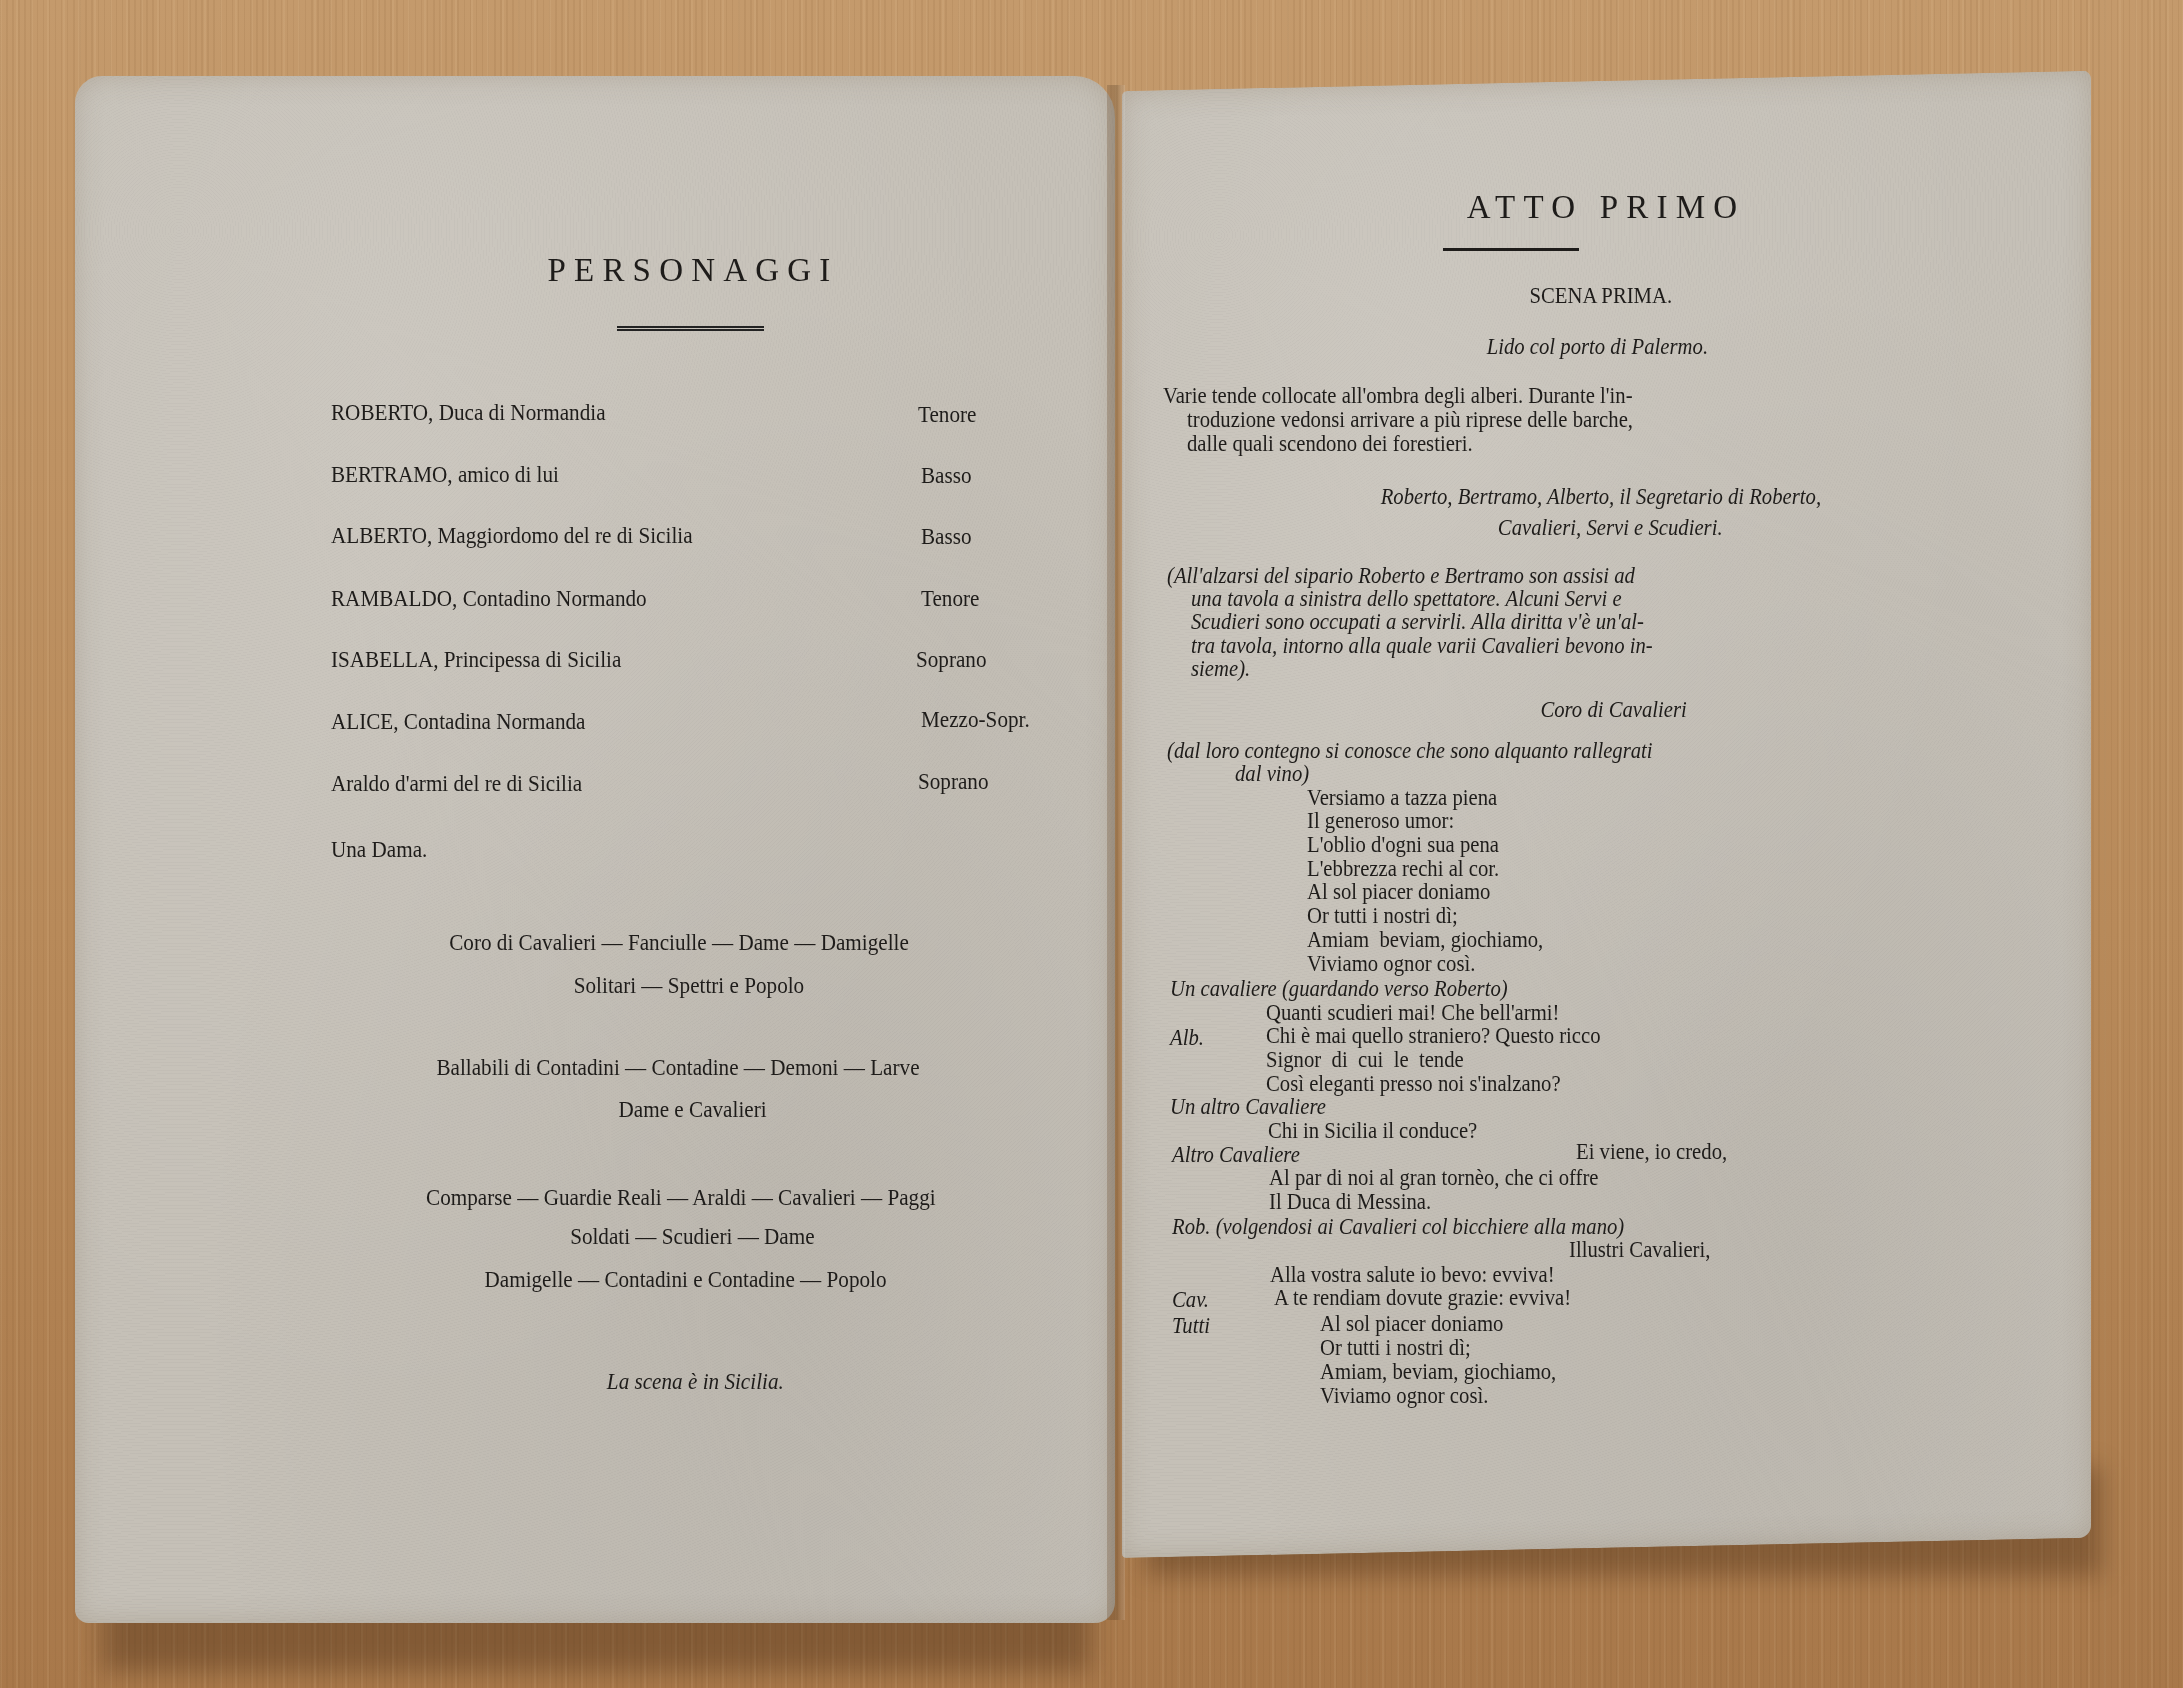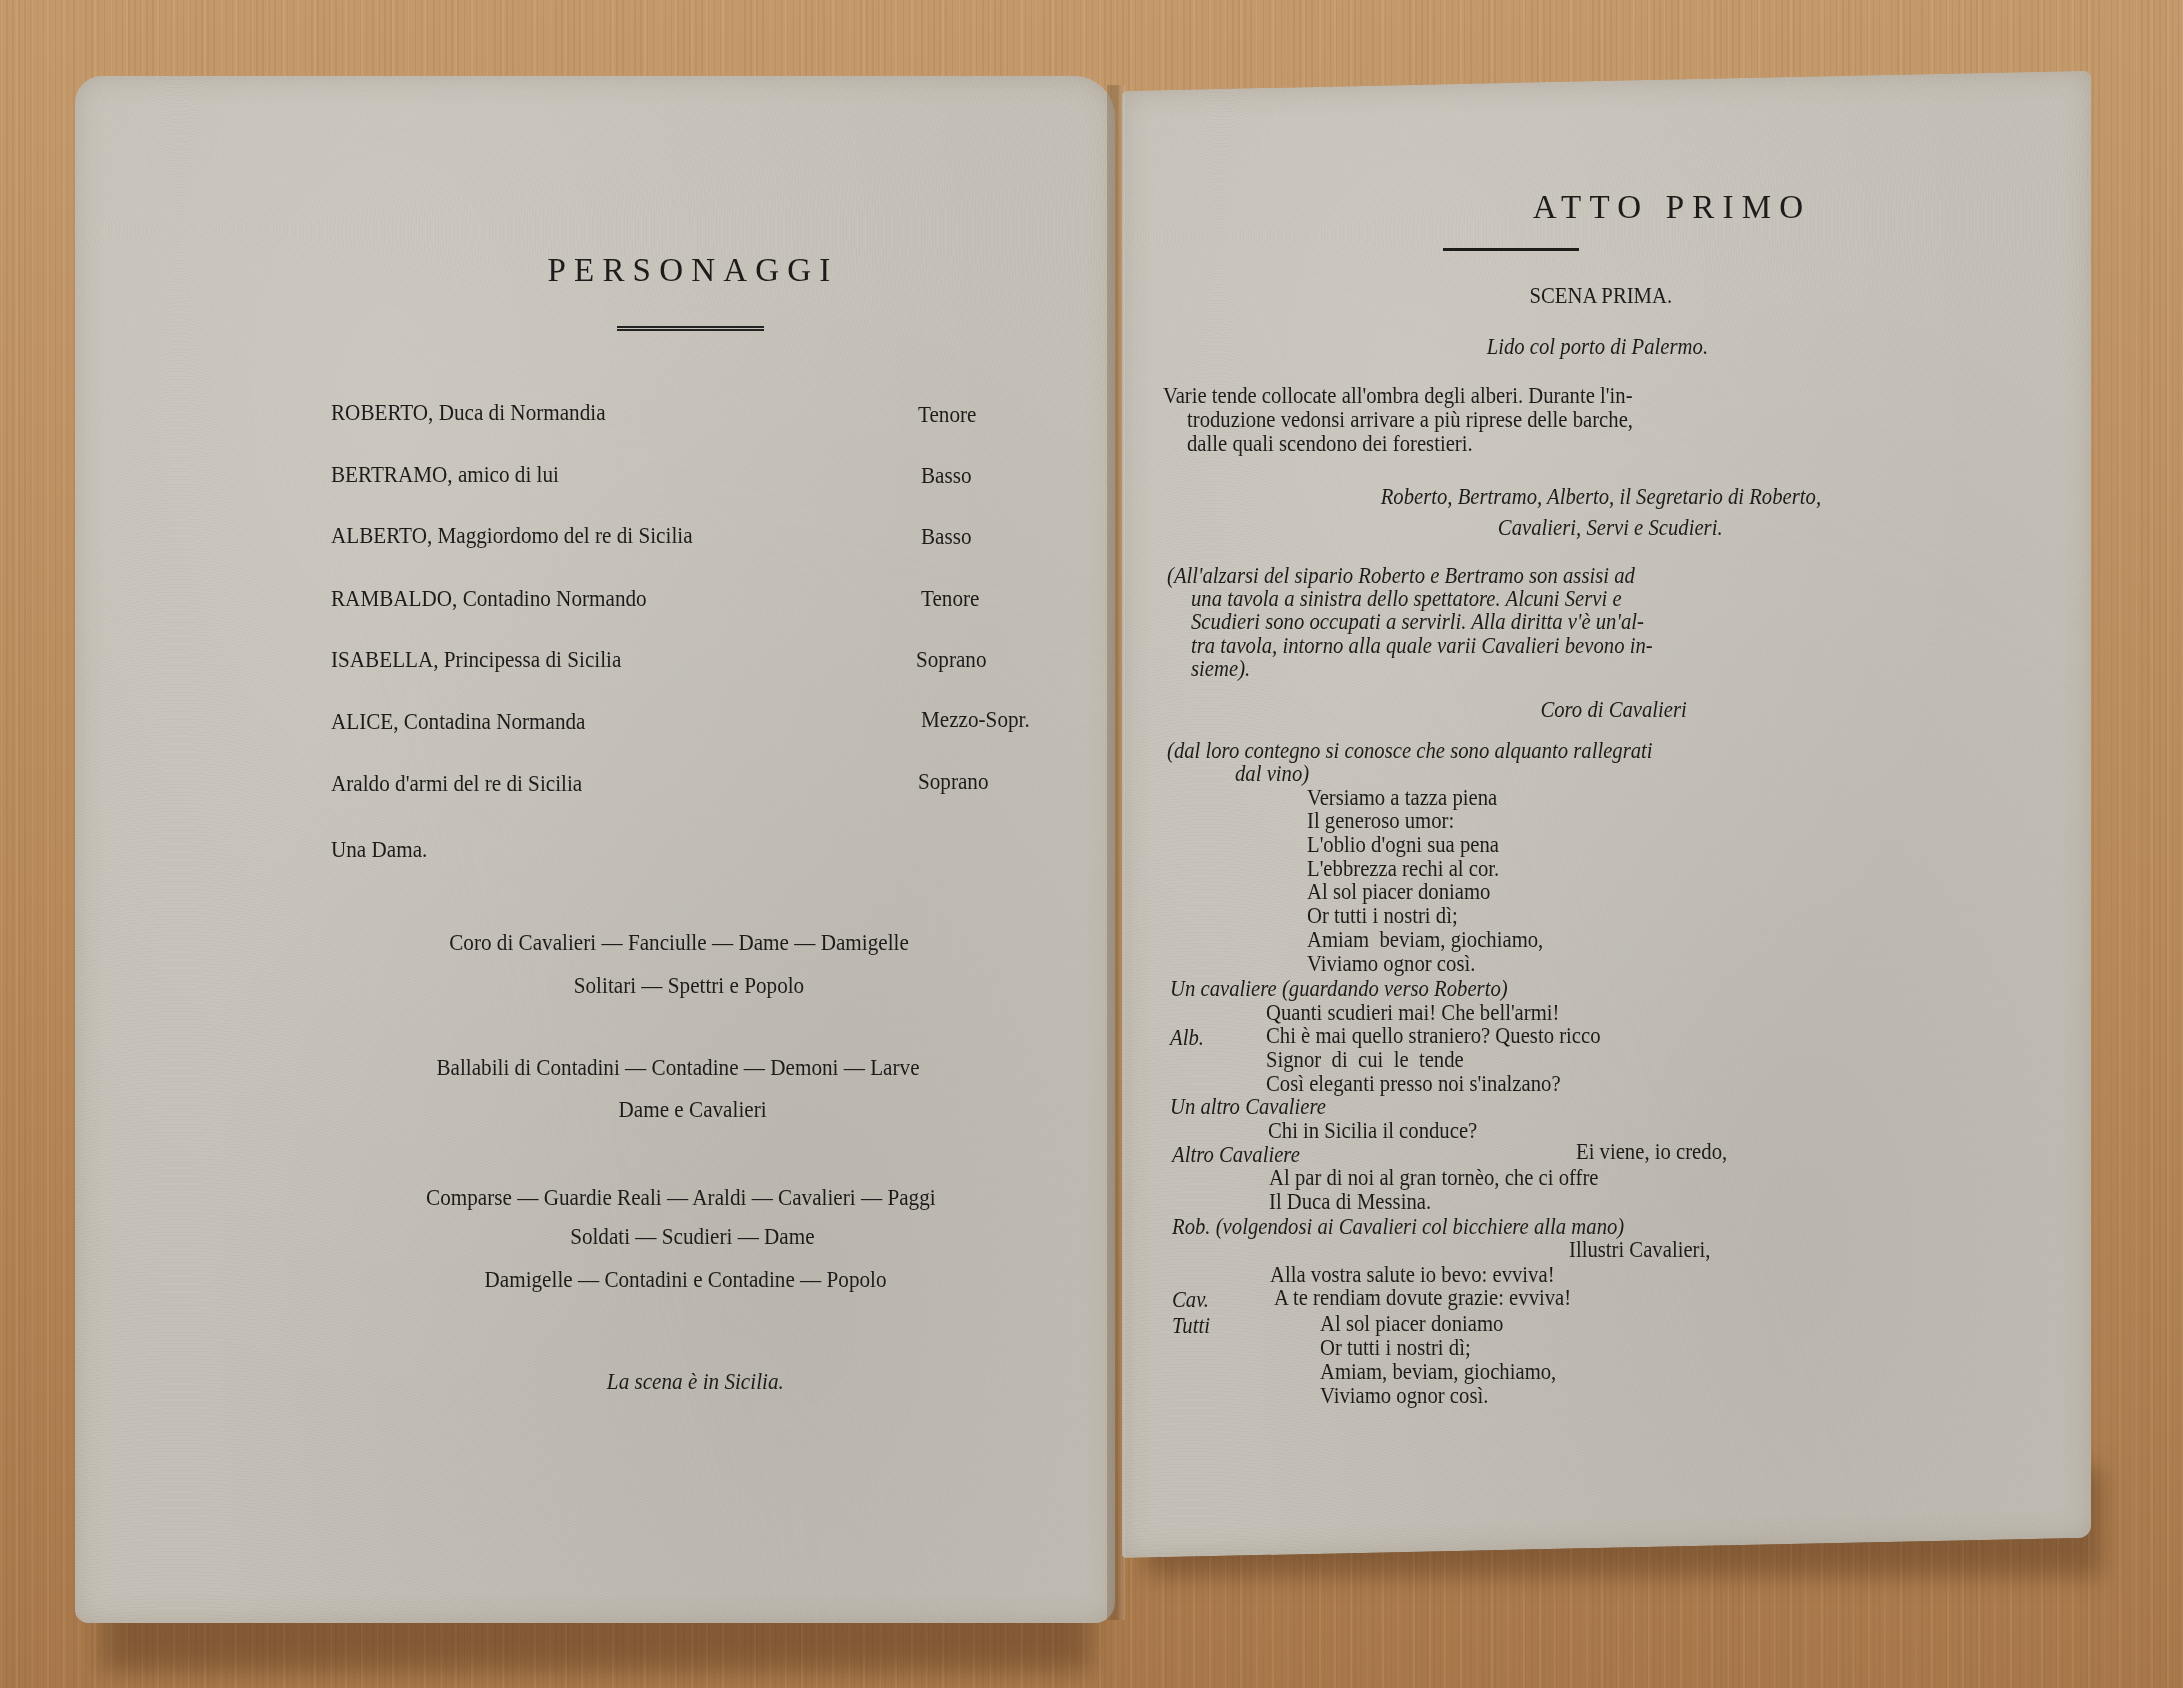--- a/index.html
+++ b/index.html
@@ -77,21 +77,21 @@
   <div class="t cast cen" style="left:699px;top:1056px;">Ballabili di Contadini — Contadine — Demoni — Larve</div>
   <div class="t cast cen" style="left:699px;top:1098px;">Dame e Cavalieri</div>
 
   <div class="t cast cen" style="left:703px;top:1186px;">Comparse — Guardie Reali — Araldi — Cavalieri — Paggi</div>
   <div class="t cast cen" style="left:703px;top:1225px;">Soldati — Scudieri — Dame</div>
   <div class="t cast cen" style="left:703px;top:1268px;">Damigelle — Contadini e Contadine — Popolo</div>
 </div>
 
 <div class="t cast cen it" style="left:703px;top:1370px;">La scena è in Sicilia.</div>
 
-<div class="t h1 center" style="left:1672px;top:191px;">ATTO PRIMO</div>
+<div class="t h1 center" style="left:1606px;top:191px;">ATTO PRIMO</div>
 <div class="rule" style="left:1443px;top:248px;width:136px;"></div>
 
 <div class="t rp cen" style="left:1607px;top:285px;">SCENA PRIMA.</div>
 <div class="t rp cen it" style="left:1607px;top:336px;">Lido col porto di Palermo.</div>
 
 <div>
   <div class="t rp" style="left:1163px;top:385px;">Varie tende collocate all'ombra degli alberi. Durante l'in-</div>
   <div class="t rp" style="left:1187px;top:409px;">troduzione vedonsi arrivare a più riprese delle barche,</div>
   <div class="t rp" style="left:1187px;top:433px;">dalle quali scendono dei forestieri.</div>
 </div>

